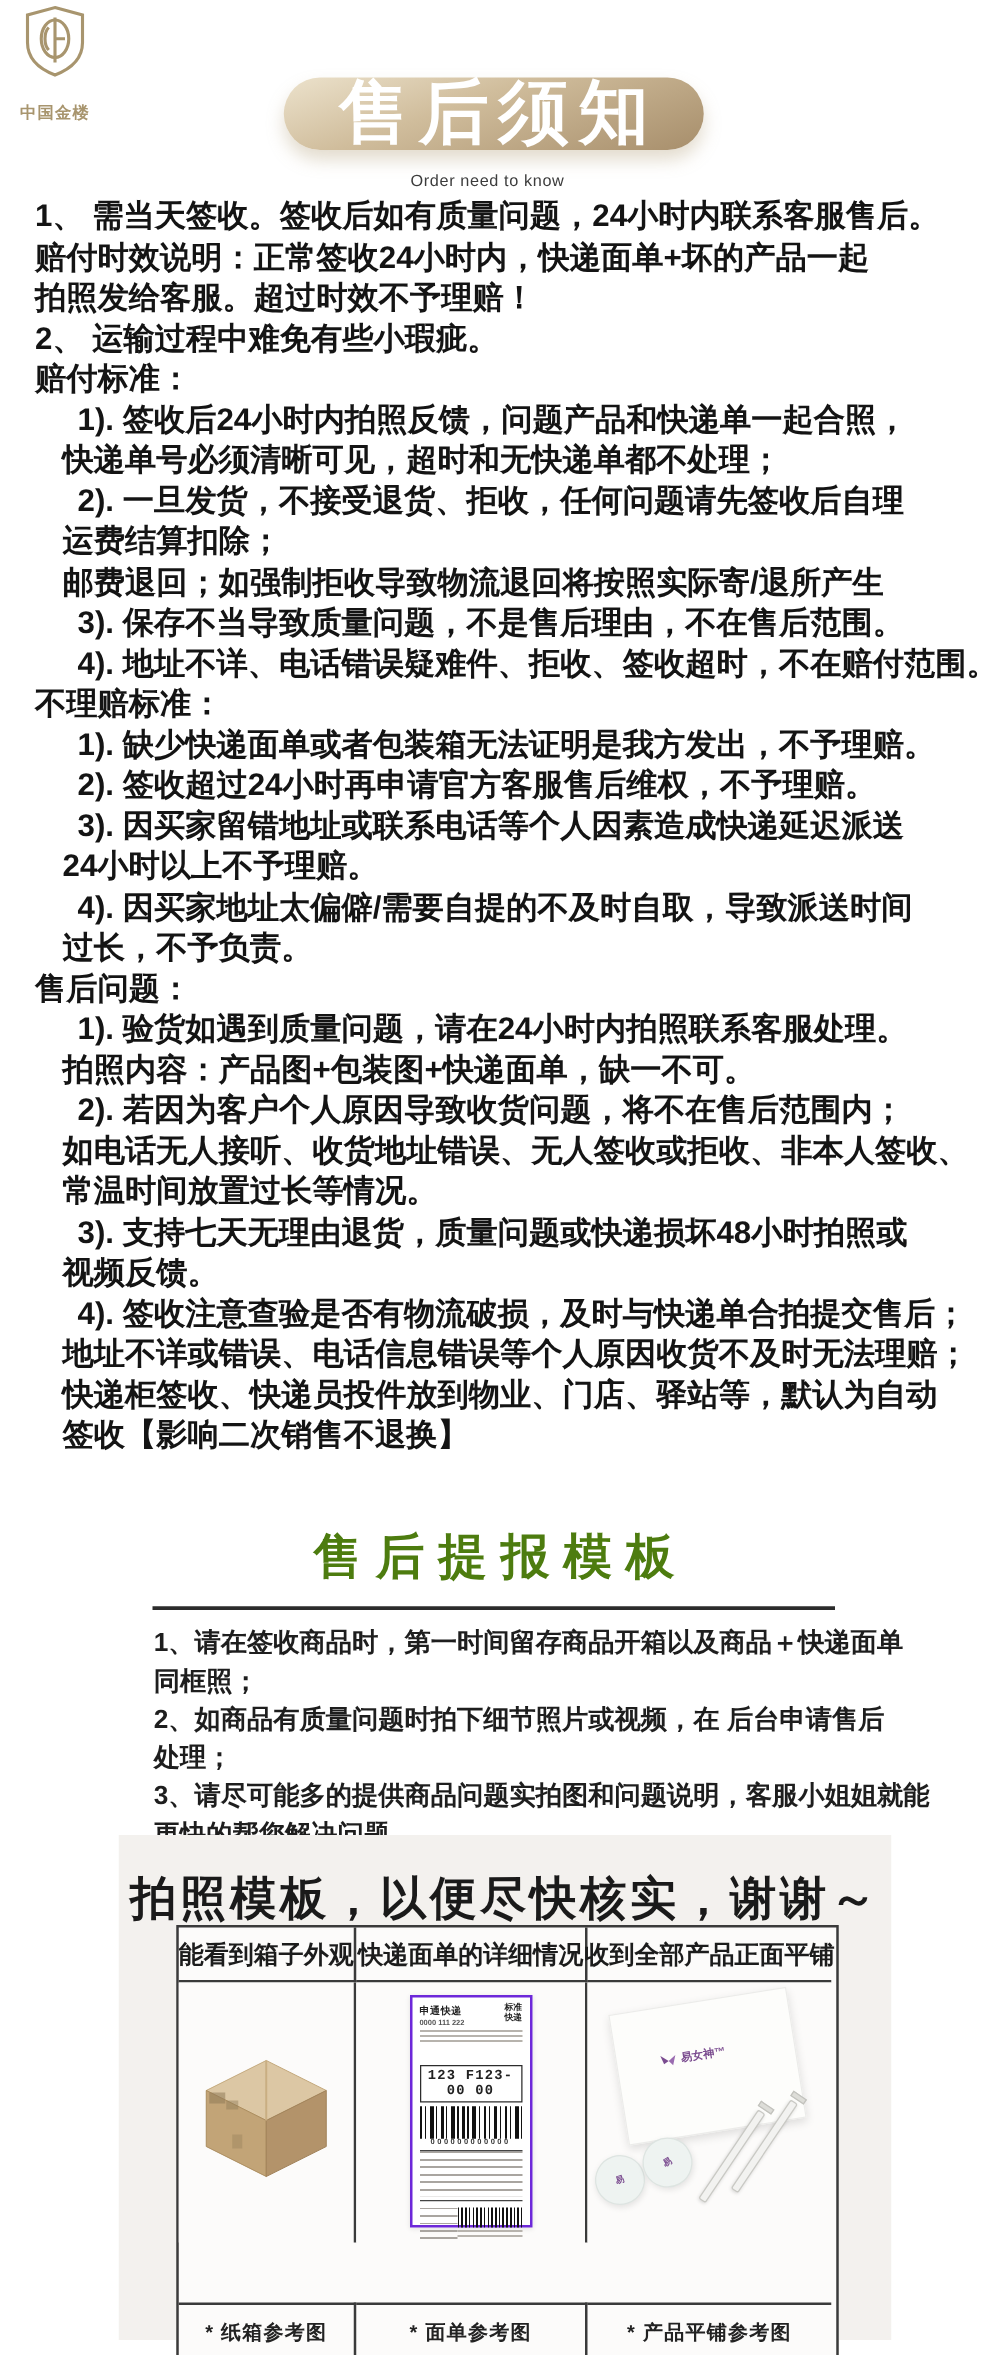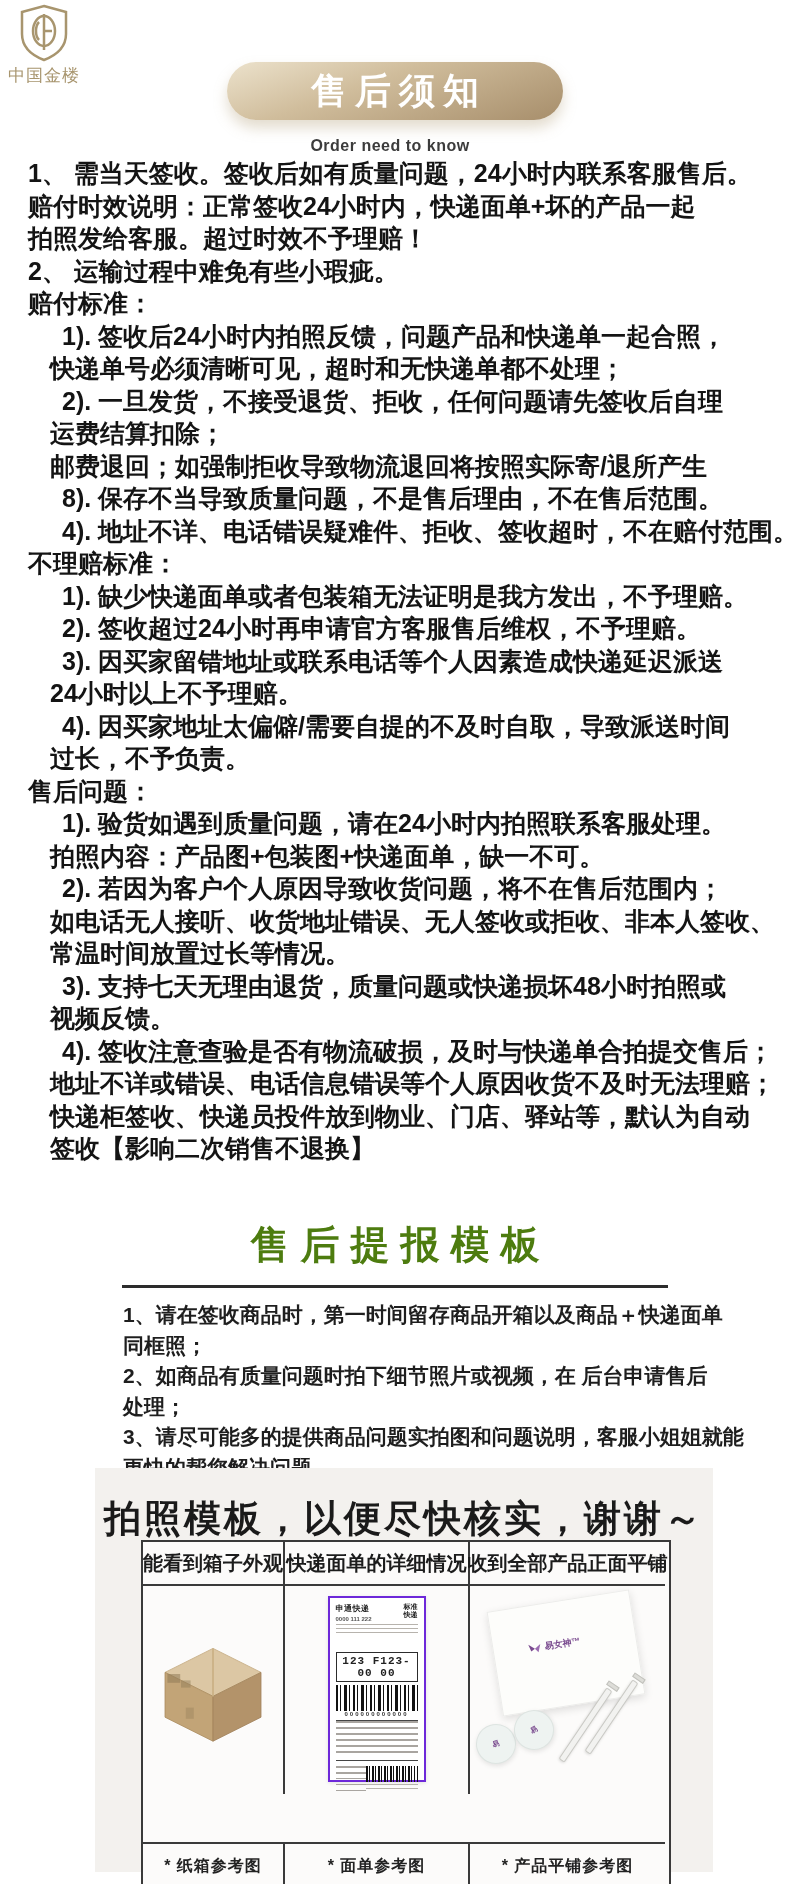--- a/index.html
+++ b/index.html
@@ -1,30 +1,30 @@
 <!DOCTYPE html>
 <html><head>
 <meta charset="utf-8">
 <style>
   html,body{margin:0;padding:0;background:#fff;}
   .page{position:relative;width:790px;height:1884px;background:#ffffff;overflow:hidden;
         font-family:"Liberation Sans","DejaVu Sans",sans-serif;color:#111;}
   
   .brand{position:absolute;left:8px;top:4px;width:72px;text-align:center;}
   .brand svg{display:block;margin:0 auto;}
-  .brand-name{font-size:17px;color:#a8956e;letter-spacing:1px;margin-top:2px;font-weight:400;}
+  .brand-name{font-size:13px;color:#a8956e;letter-spacing:1px;margin-top:19px;font-weight:700;}
   
   .banner{position:absolute;top:62px;left:50%;transform:translateX(-50%);
           width:336px;height:58px;border-radius:30px;
           background:linear-gradient(160deg,#ece2cc 0%,#d0bd9c 40%,#a78e6b 100%);
           box-shadow:0 8px 14px rgba(175,155,115,.35);
           display:flex;align-items:center;justify-content:center;
-          color:#fff;font-size:36px;font-weight:700;letter-spacing:8px;text-indent:8px;}
+          color:#fff;font-size:56px;font-weight:700;letter-spacing:8px;text-indent:8px;}
   .subtitle{position:absolute;top:137px;left:0;width:780px;text-align:center;
-            font-size:16px;font-weight:700;color:#3c3c3c;letter-spacing:.5px;}
+            font-size:13px;font-weight:400;color:#3c3c3c;letter-spacing:.5px;}
   
   .notice{position:absolute;top:157px;left:28px;width:756px;
           font-size:25px;line-height:32.5px;font-weight:600;color:#141414;}
   .nline{white-space:nowrap;}
   .i0{padding-left:0;}
   .i1{padding-left:34px;}
   .i2{padding-left:22px;}
   
   .tpl-title{position:absolute;top:1218px;left:0;width:790px;text-align:center;
              font-size:39px;font-weight:600;color:#4d7c0f;letter-spacing:11px;text-indent:11px;}
@@ -119,21 +119,21 @@
       <div class="nline i1">1). 签收后24小时内拍照反馈，问题产品和快递单一起合照，</div>
 
       <div class="nline i2">快递单号必须清晰可见，超时和无快递单都不处理；</div>
 
       <div class="nline i1">2). 一旦发货，不接受退货、拒收，任何问题请先签收后自理</div>
 
       <div class="nline i2">运费结算扣除；</div>
 
       <div class="nline i2">邮费退回；如强制拒收导致物流退回将按照实际寄/退所产生</div>
 
-      <div class="nline i1">8). 保存不当导致质量问题，不是售后理由，不在售后范围。</div>
+      <div class="nline i1">3). 保存不当导致质量问题，不是售后理由，不在售后范围。</div>
 
       <div class="nline i1">4). 地址不详、电话错误疑难件、拒收、签收超时，不在赔付范围。</div>
 
       <div class="nline i0">不理赔标准：</div>
 
       <div class="nline i1">1). 缺少快递面单或者包装箱无法证明是我方发出，不予理赔。</div>
 
       <div class="nline i1">2). 签收超过24小时再申请官方客服售后维权，不予理赔。</div>
 
       <div class="nline i1">3). 因买家留错地址或联系电话等个人因素造成快递延迟派送</div>

